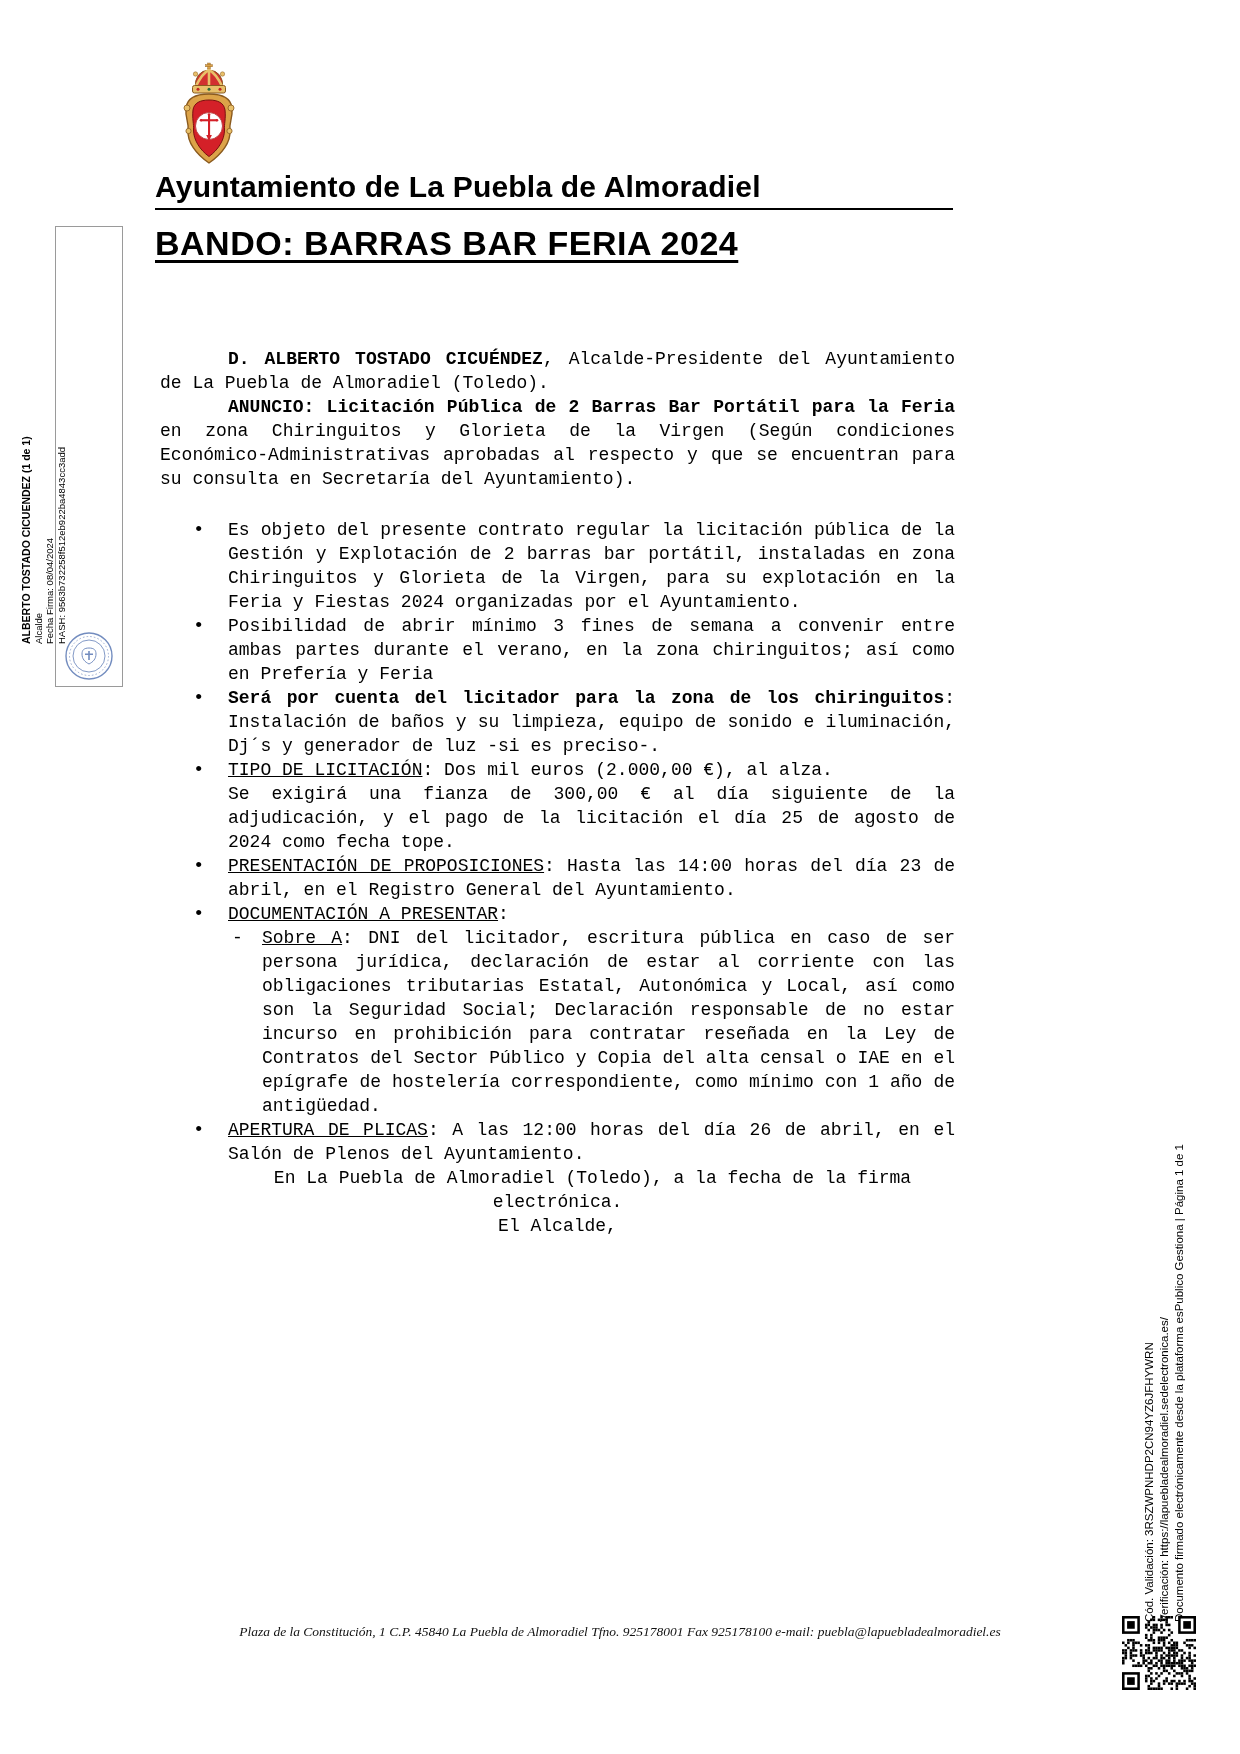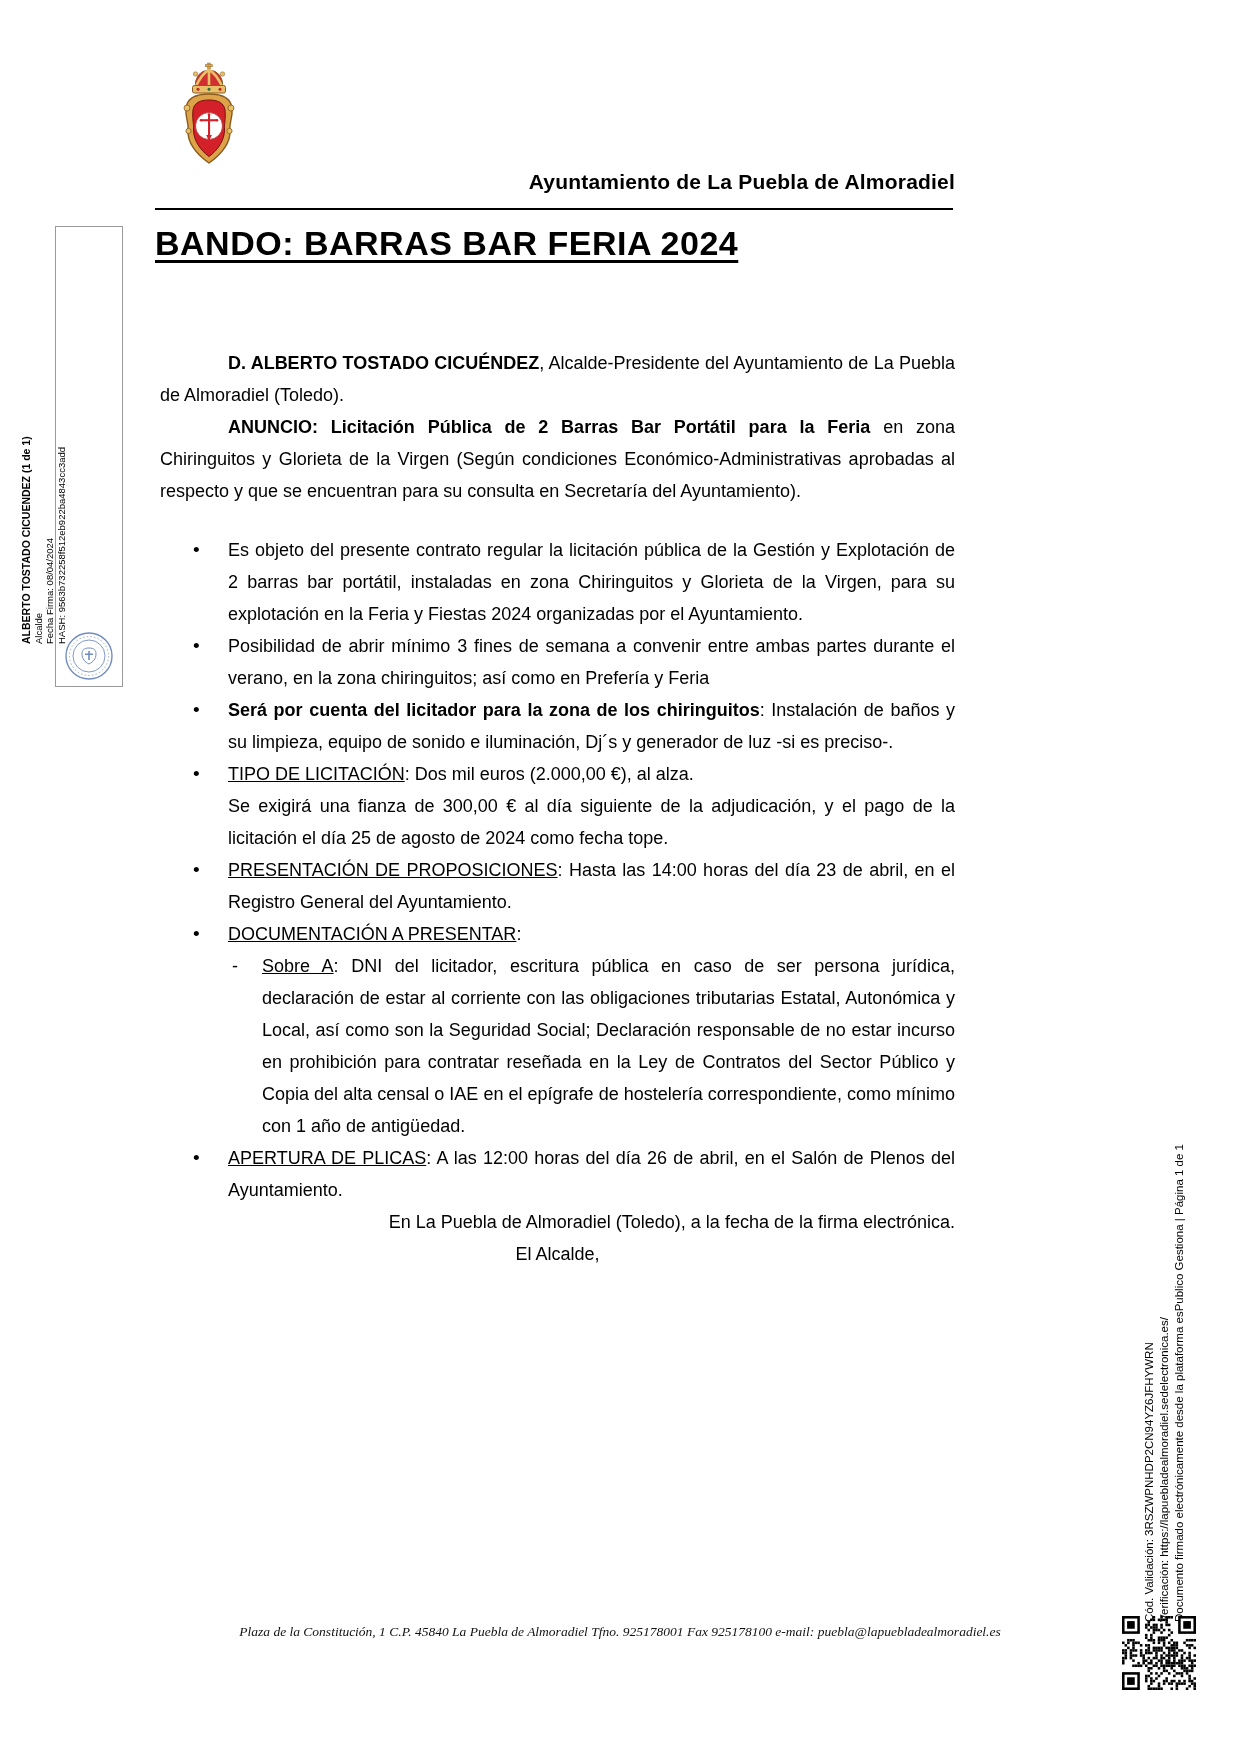--- a/index.html
+++ b/index.html
@@ -4,49 +4,49 @@
 <style>
   html,body{margin:0;padding:0;}
   body{
     width:1240px;height:1754px;position:relative;background:#ffffff;
     font-family:"Liberation Sans","DejaVu Sans",sans-serif;color:#000;
     overflow:hidden;
   }
   
   .crest{position:absolute;left:176px;top:62px;width:66px;height:104px;}
   .org-name{
-    position:absolute;left:155px;top:170px;width:800px;text-align:right;
-    font-size:21px;font-weight:bold;letter-spacing:.2px;
+    position:absolute;left:155px;top:170px;width:800px;text-align:left;
+    font-size:30px;font-weight:bold;letter-spacing:.2px;
   }
   .header-rule{position:absolute;left:155px;top:208px;width:798px;border-top:2px solid #000;}
   .doc-title{
     position:absolute;left:155px;top:224px;width:800px;
     font-size:34px;font-weight:bold;letter-spacing:.5px;
     text-decoration:underline;text-decoration-thickness:3px;text-underline-offset:5px;
   }
   
   .main{
     position:absolute;left:160px;top:347px;width:795px;
-    font-size:18px;line-height:32px;text-align:justify;
+    font-size:18px;line-height:24px;text-align:justify;font-family:Liberation Mono, monospace;
   }
   .main p{margin:0;}
   .p-indent{text-indent:68px;}
   .mt{margin-top:28px;}
   .bold{font-weight:bold;}
   .underline{text-decoration:underline;}
   ul.doc-list{list-style:none;margin:27px 0 0 0;padding:0;}
   ul.doc-list>li{position:relative;padding-left:68px;margin:0;}
   ul.doc-list>li::before{
     content:"\2022";position:absolute;left:33px;top:0;font-size:19px;
   }
   ul.doc-list>li.gap{}
   ul.sub{list-style:none;margin:0;padding:0;}
   ul.sub>li{position:relative;padding-left:34px;}
   ul.sub>li::before{content:"-";position:absolute;left:4px;top:0;}
-  .closing-place{margin-top:40px;text-indent:70px;text-align:right;}
+  .closing-place{margin-top:40px;text-indent:70px;text-align:center;}
   .closing-signer{margin-top:28px;text-align:center;}
   
   .sig-box{
     position:absolute;left:55px;top:226px;width:66px;height:459px;
     border:1px solid #9a9a9a;background:#fff;
   }
   .sig-rotated{
     position:absolute;left:11px;bottom:42px;width:275px;
     transform-origin:0 100%;transform:rotate(-90deg);
     font-size:9.5px;line-height:11.5px;text-align:left;white-space:nowrap;

